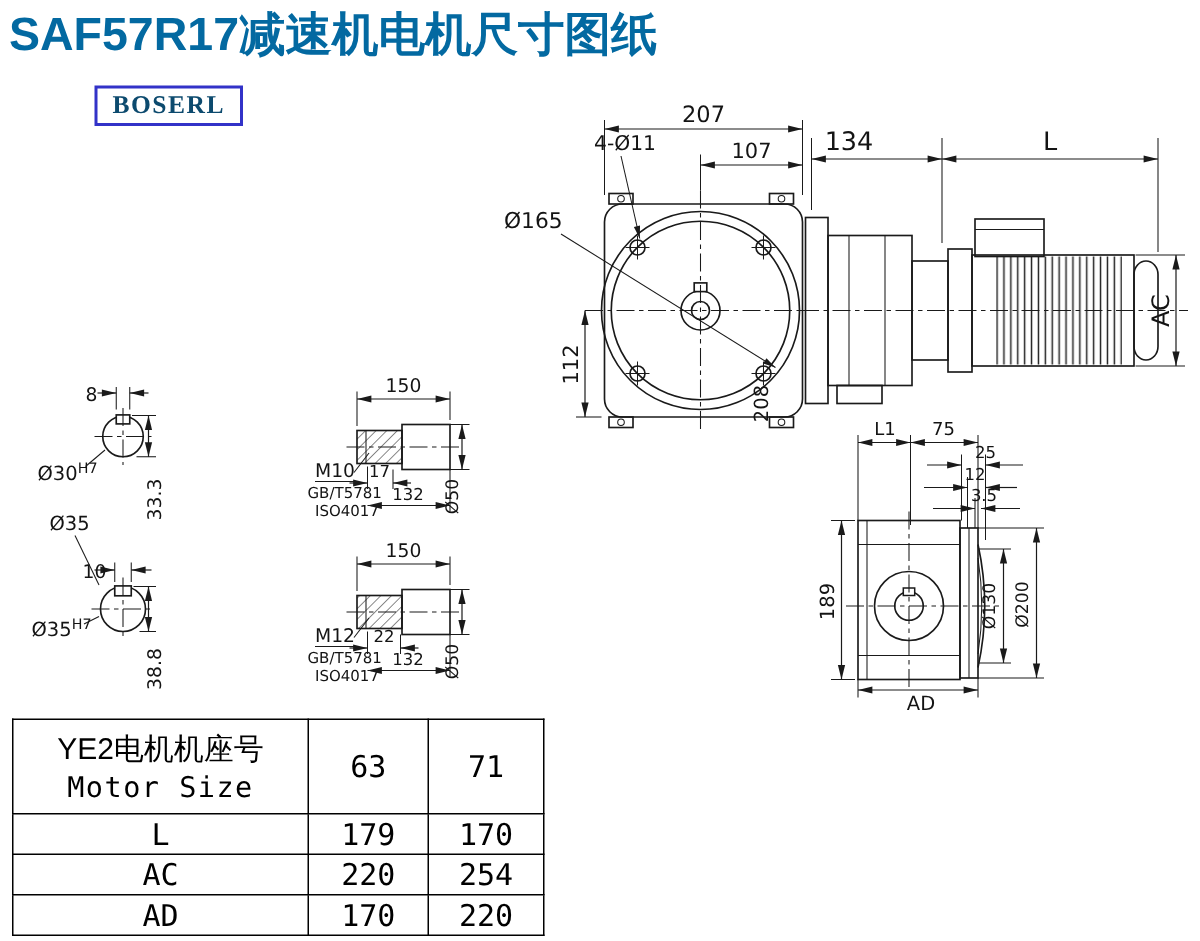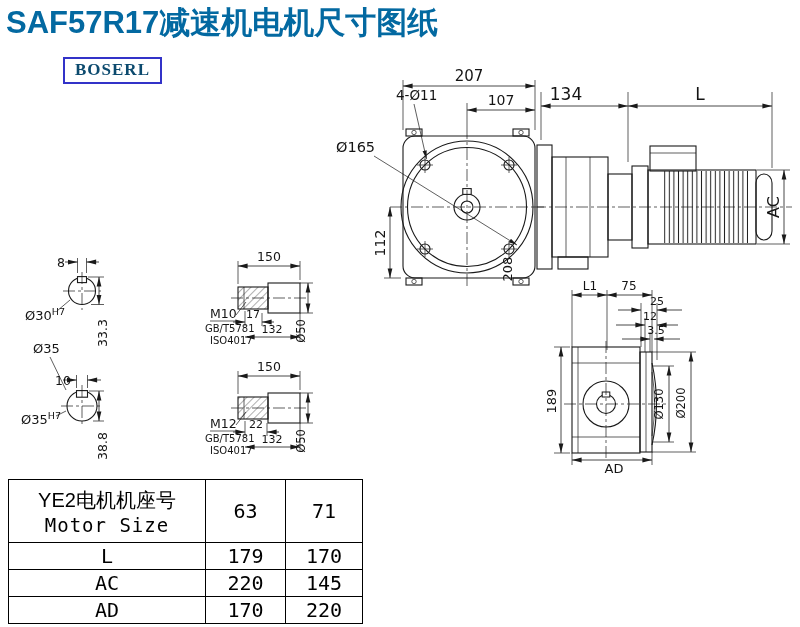--- a/index.html
+++ b/index.html
@@ -328,21 +328,21 @@
     <td class="c3">71</td>
   </tr>
   <tr class="r">
     <td class="c1">L</td>
     <td class="c2">179</td>
     <td class="c3">170</td>
   </tr>
   <tr class="r">
     <td class="c1">AC</td>
     <td class="c2">220</td>
-    <td class="c3">145</td>
+    <td class="c3">254</td>
   </tr>
   <tr class="r">
     <td class="c1">AD</td>
     <td class="c2">170</td>
     <td class="c3">220</td>
   </tr>
 </tbody>
   </table>
 
 </body></html>

